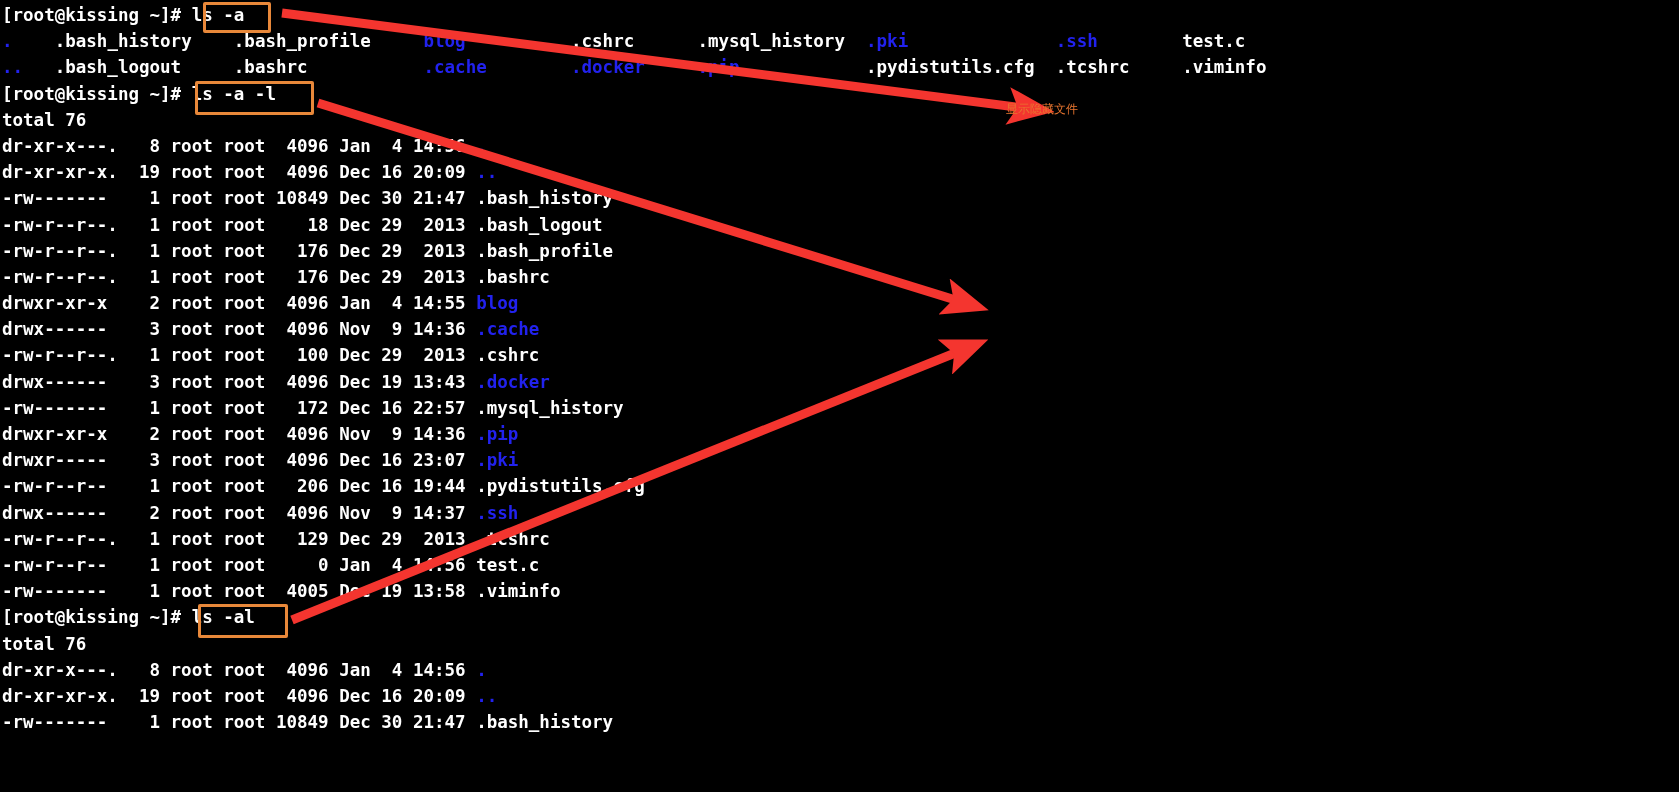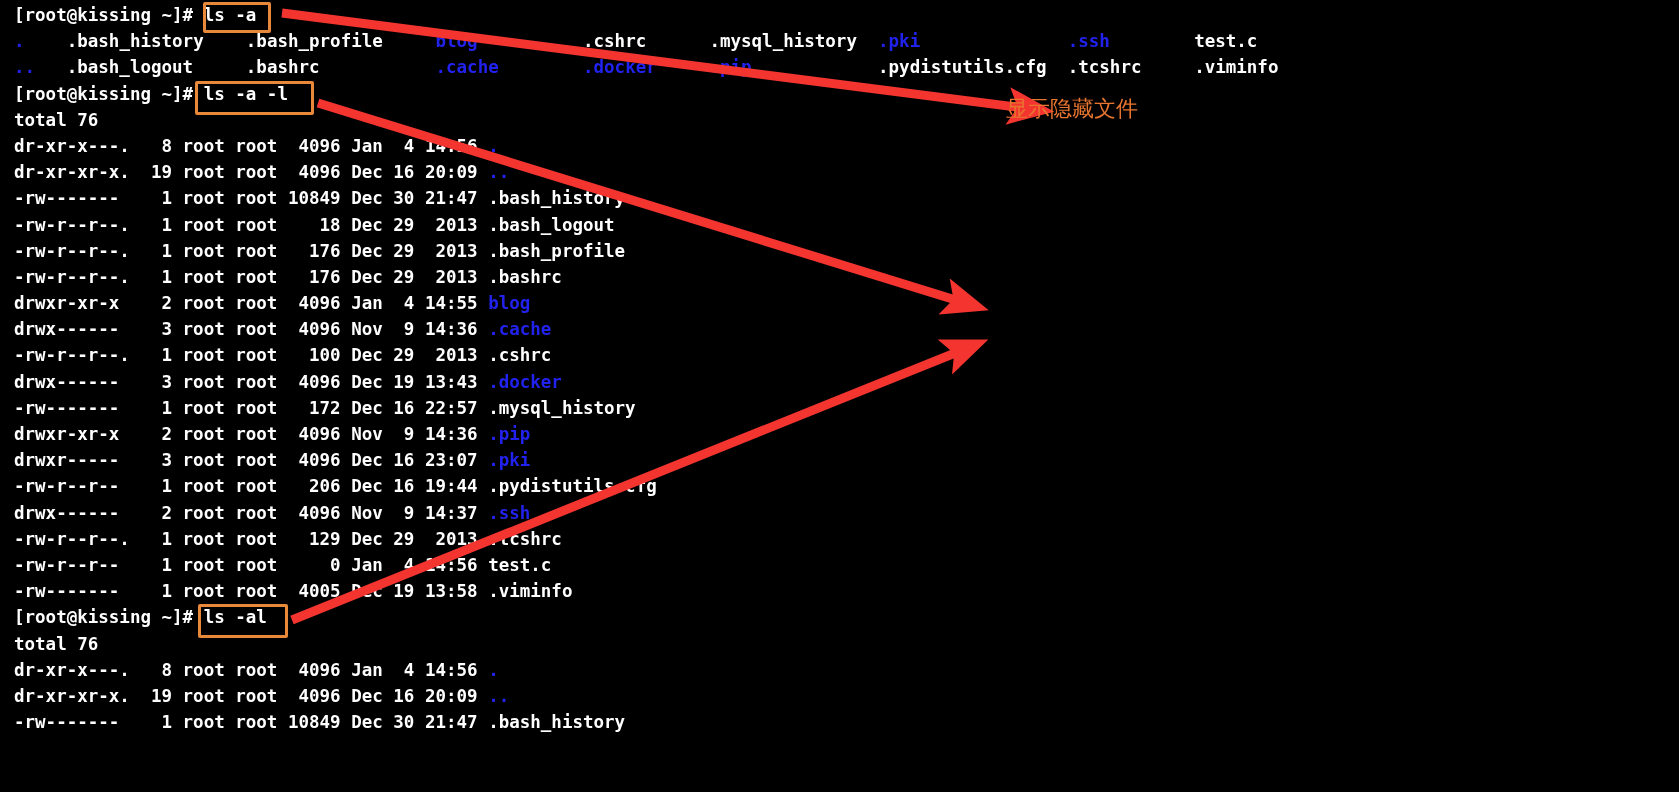--- a/index.html
+++ b/index.html
@@ -16,21 +16,21 @@
     font-family: "DejaVu Sans Mono", "Liberation Mono", monospace;
     font-size: 17.5px;
     font-weight: bold;
     line-height: 26.2px;
     color: #ffffff;
   }
   #screen-text {
     position: absolute;
     left: 0;
     top: 0;
-    padding: 2px 0 0 14px;
+    padding: 2px 0 0 2px;
     white-space: pre;
     z-index: 1;
   }
   .line { white-space: pre; height: 26.2px; }
   .dir { color: #2222ee; }
   .file { color: #ffffff; }
   .prompt { color: #ffffff; }
 
   
   .hl-box {
@@ -49,21 +49,21 @@
     position: absolute;
     left: 0; top: 0;
     width: 1679px;
     height: 792px;
     z-index: 2;
   }
   .annot-text {
     position: absolute;
     color: #e8752f;
     font-family: "DejaVu Sans", "Liberation Sans", sans-serif;
-    font-size: 22px;
+    font-size: 12px;
     font-weight: normal;
     white-space: pre;
     z-index: 4;
   }
   #annot-1 { left: 1006px; top: 96px; }
   #annot-2 { left: 948px;  top: 295px; }
 </style>
 </head>
 <body>
 

